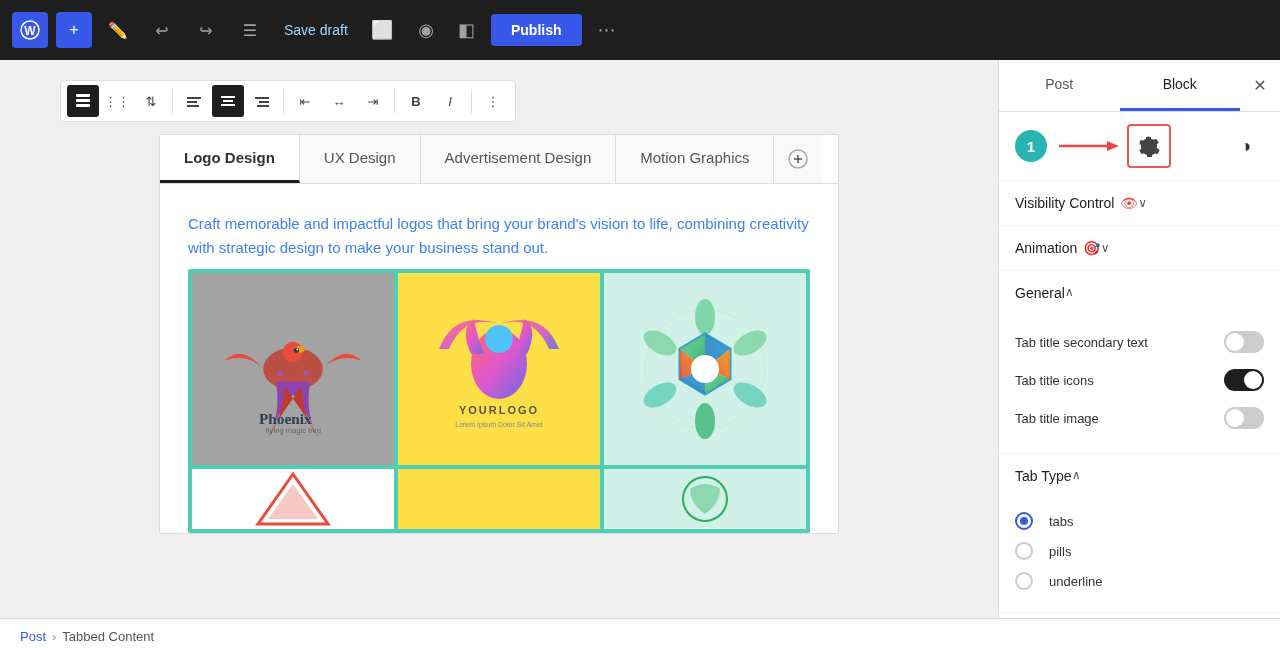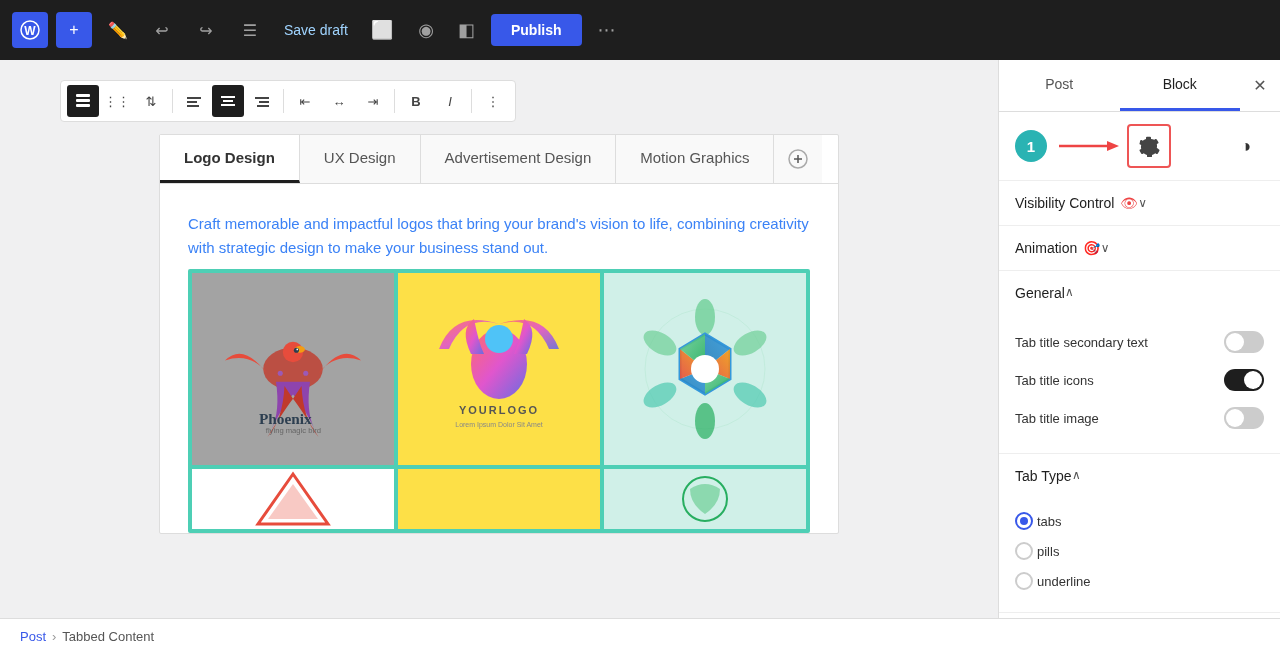--- a/index.html
+++ b/index.html
@@ -146,21 +146,21 @@
     .toggle.off { background: #ccc; }
     .toggle-knob {
       width: 18px; height: 18px; background: white; border-radius: 50%;
       transition: transform 0.2s;
     }
     .toggle.on .toggle-knob { transform: translateX(18px); }
     .toggle.off .toggle-knob { transform: translateX(0); }
 
     
     .tab-type-section { padding: 8px 16px 16px; }
-    .radio-row { display: flex; align-items: center; gap: 4px; padding: 6px 0; }
+    .radio-row { display: flex; align-items: center; gap: 16px; padding: 6px 0; }
     .radio-input { width: 18px; height: 18px; border-radius: 50%; border: 2px solid #ccc; display: flex; align-items: center; justify-content: center; cursor: pointer; flex-shrink: 0; }
     .radio-input.checked { border-color: #3858e9; }
     .radio-inner { width: 8px; height: 8px; border-radius: 50%; background: #3858e9; }
     .radio-label { font-size: 13px; color: #333; }
 
     
     .cta-section { border-bottom: 1px solid #eee; }
     .cta-header { display: flex; align-items: center; justify-content: space-between; padding: 14px 16px; cursor: pointer; }
 
     

